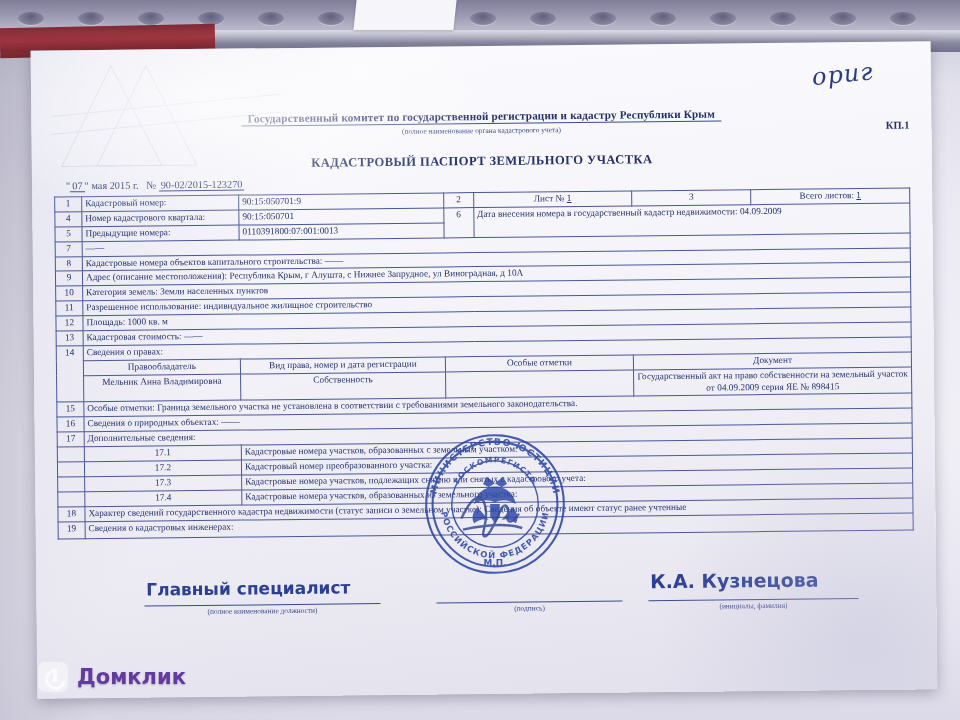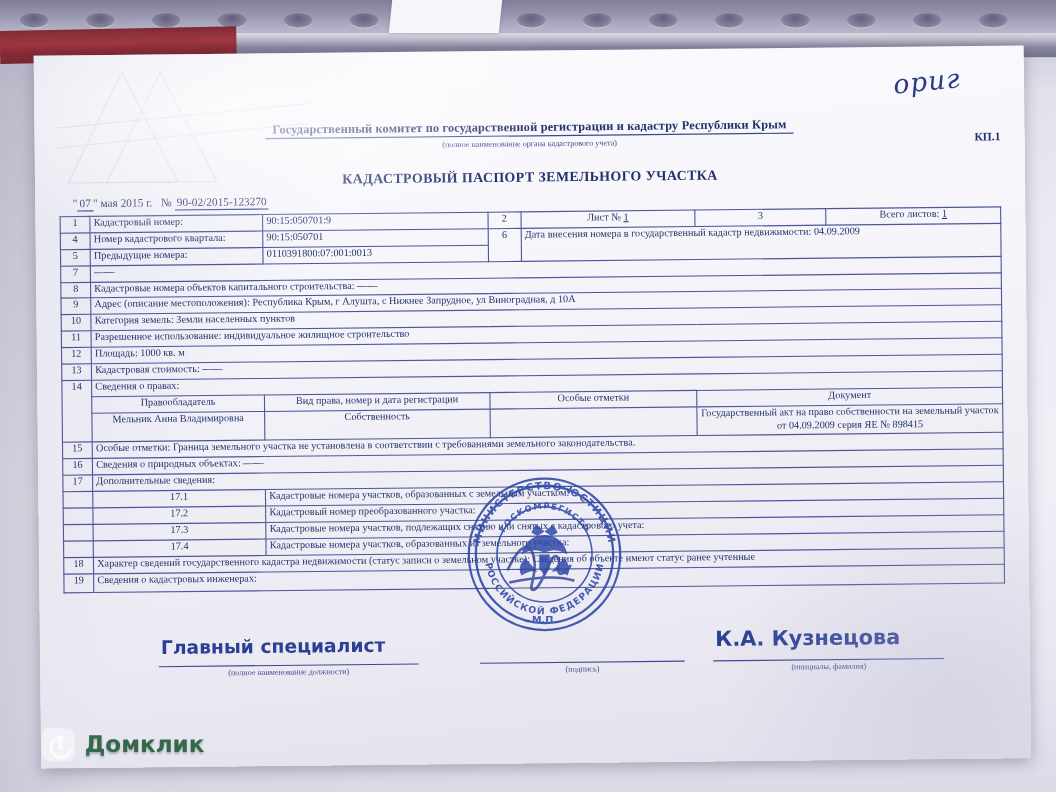--- a/index.html
+++ b/index.html
@@ -239,21 +239,21 @@
     position: absolute;
     left: 15px; top: 9px;
     width: 4px; height: 11px;
     background: #ffffff;
     border-radius: 1px;
   }
   #domclick .txt {
     font-family: "DejaVu Sans", sans-serif;
     font-size: 21px;
     font-weight: 700;
-    color: #14532d;
+    color: #4c1d95;
     text-shadow: 0 1px 2px rgba(80,80,110,.45);
   }
 </style>
 </head>
 <body>
 
 <div id="photo">
   <div id="sleeve">
     <div id="sleeve-holes">
       <i style="left:18px"></i>

